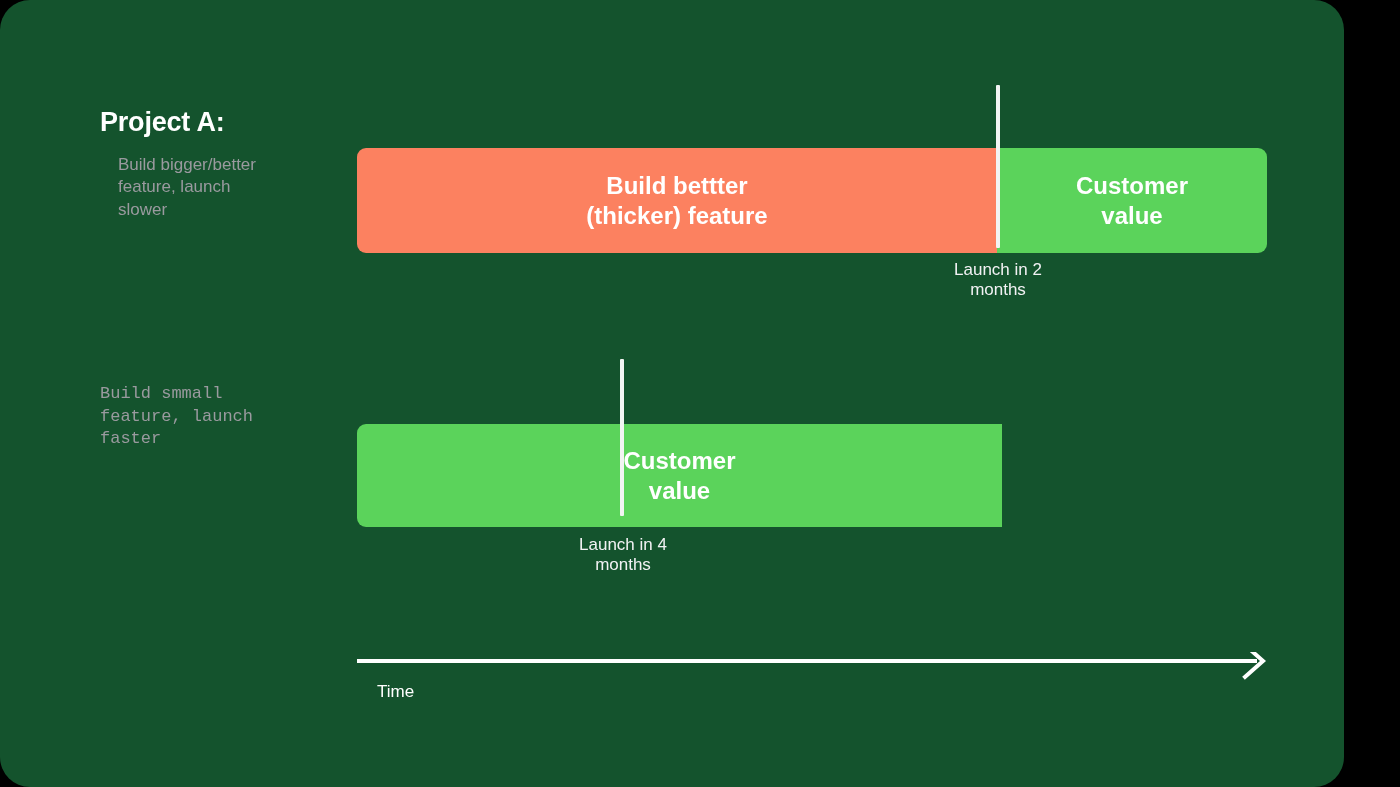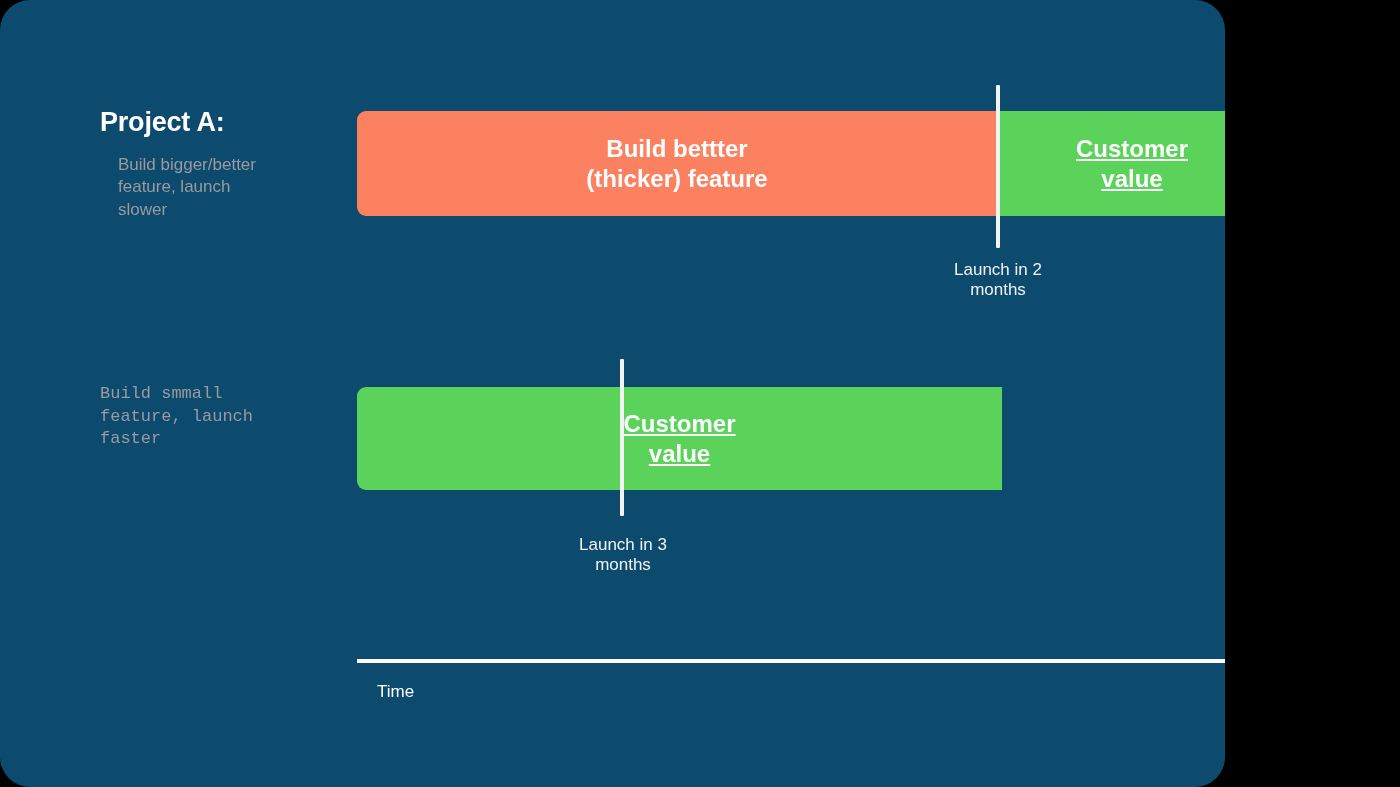--- a/index.html
+++ b/index.html
@@ -9,23 +9,23 @@
   }
   body {
     width: 1400px;
     height: 787px;
     overflow: hidden;
     font-family: "Liberation Sans", sans-serif;
   }
 
   .page {
     position: relative;
-    width: 1225px;
+    width: 1344px;
     height: 787px;
-    background: #0c4a6e;
+    background: #14532d;
     border-radius: 30px;
     overflow: hidden;
     box-sizing: border-box;
   }
 
   
   .row-label {
     position: absolute;
     left: 100px;
     width: 250px;
@@ -51,33 +51,34 @@
     line-height: 1.25;
     margin: 40px 0 0 0;
   }
 
   
   .bar {
     position: absolute;
     display: flex;
     border-radius: 9px;
     overflow: hidden;
+    margin-top: 37px;
   }
   .seg {
     display: flex;
     align-items: center;
     justify-content: center;
     text-align: center;
     color: #ffffff;
     font-weight: bold;
     line-height: 1.22;
     box-sizing: border-box;
   }
   .seg-build { background: #fc8160; }
-  .seg-value { background: #5bd35b; text-decoration: underline; }
+  .seg-value { background: #5bd35b; }
 
   
   .marker-line {
     position: absolute;
     width: 4px;
     background: #f2f4f3;
     border-radius: 1px;
   }
   .marker-text {
     position: absolute;
@@ -133,21 +134,21 @@
 feature, launch
 faster</p>
   </div>
 
   <div class="bar" style="left:357px; top:387px; width:910px; height:103px;">
     <div class="seg seg-value" style="width: 645px; font-size: 24px; white-space: pre-line;">Customer
 value</div>
   </div>
 
   <div class="marker-line" style="left:620px; top:359px; height:157px;"></div>
-  <div class="marker-text" style="left: 538px; top: 535px; width: 170px; white-space: pre-line;">Launch in 3
+  <div class="marker-text" style="left: 538px; top: 535px; width: 170px; white-space: pre-line;">Launch in 4
 months</div>
 
   <div class="axis">
     <svg width="910" height="30" viewBox="0 0 910 30">
       <line x1="0" y1="9" x2="900" y2="9" stroke="#ffffff" stroke-width="4"></line>
       <polyline points="888,-7 906,9 888,25" fill="none" stroke="#ffffff" stroke-width="4" stroke-linecap="square" stroke-linejoin="miter"></polyline>
     </svg>
   </div>
   <div class="axis-label">Time</div>
 

